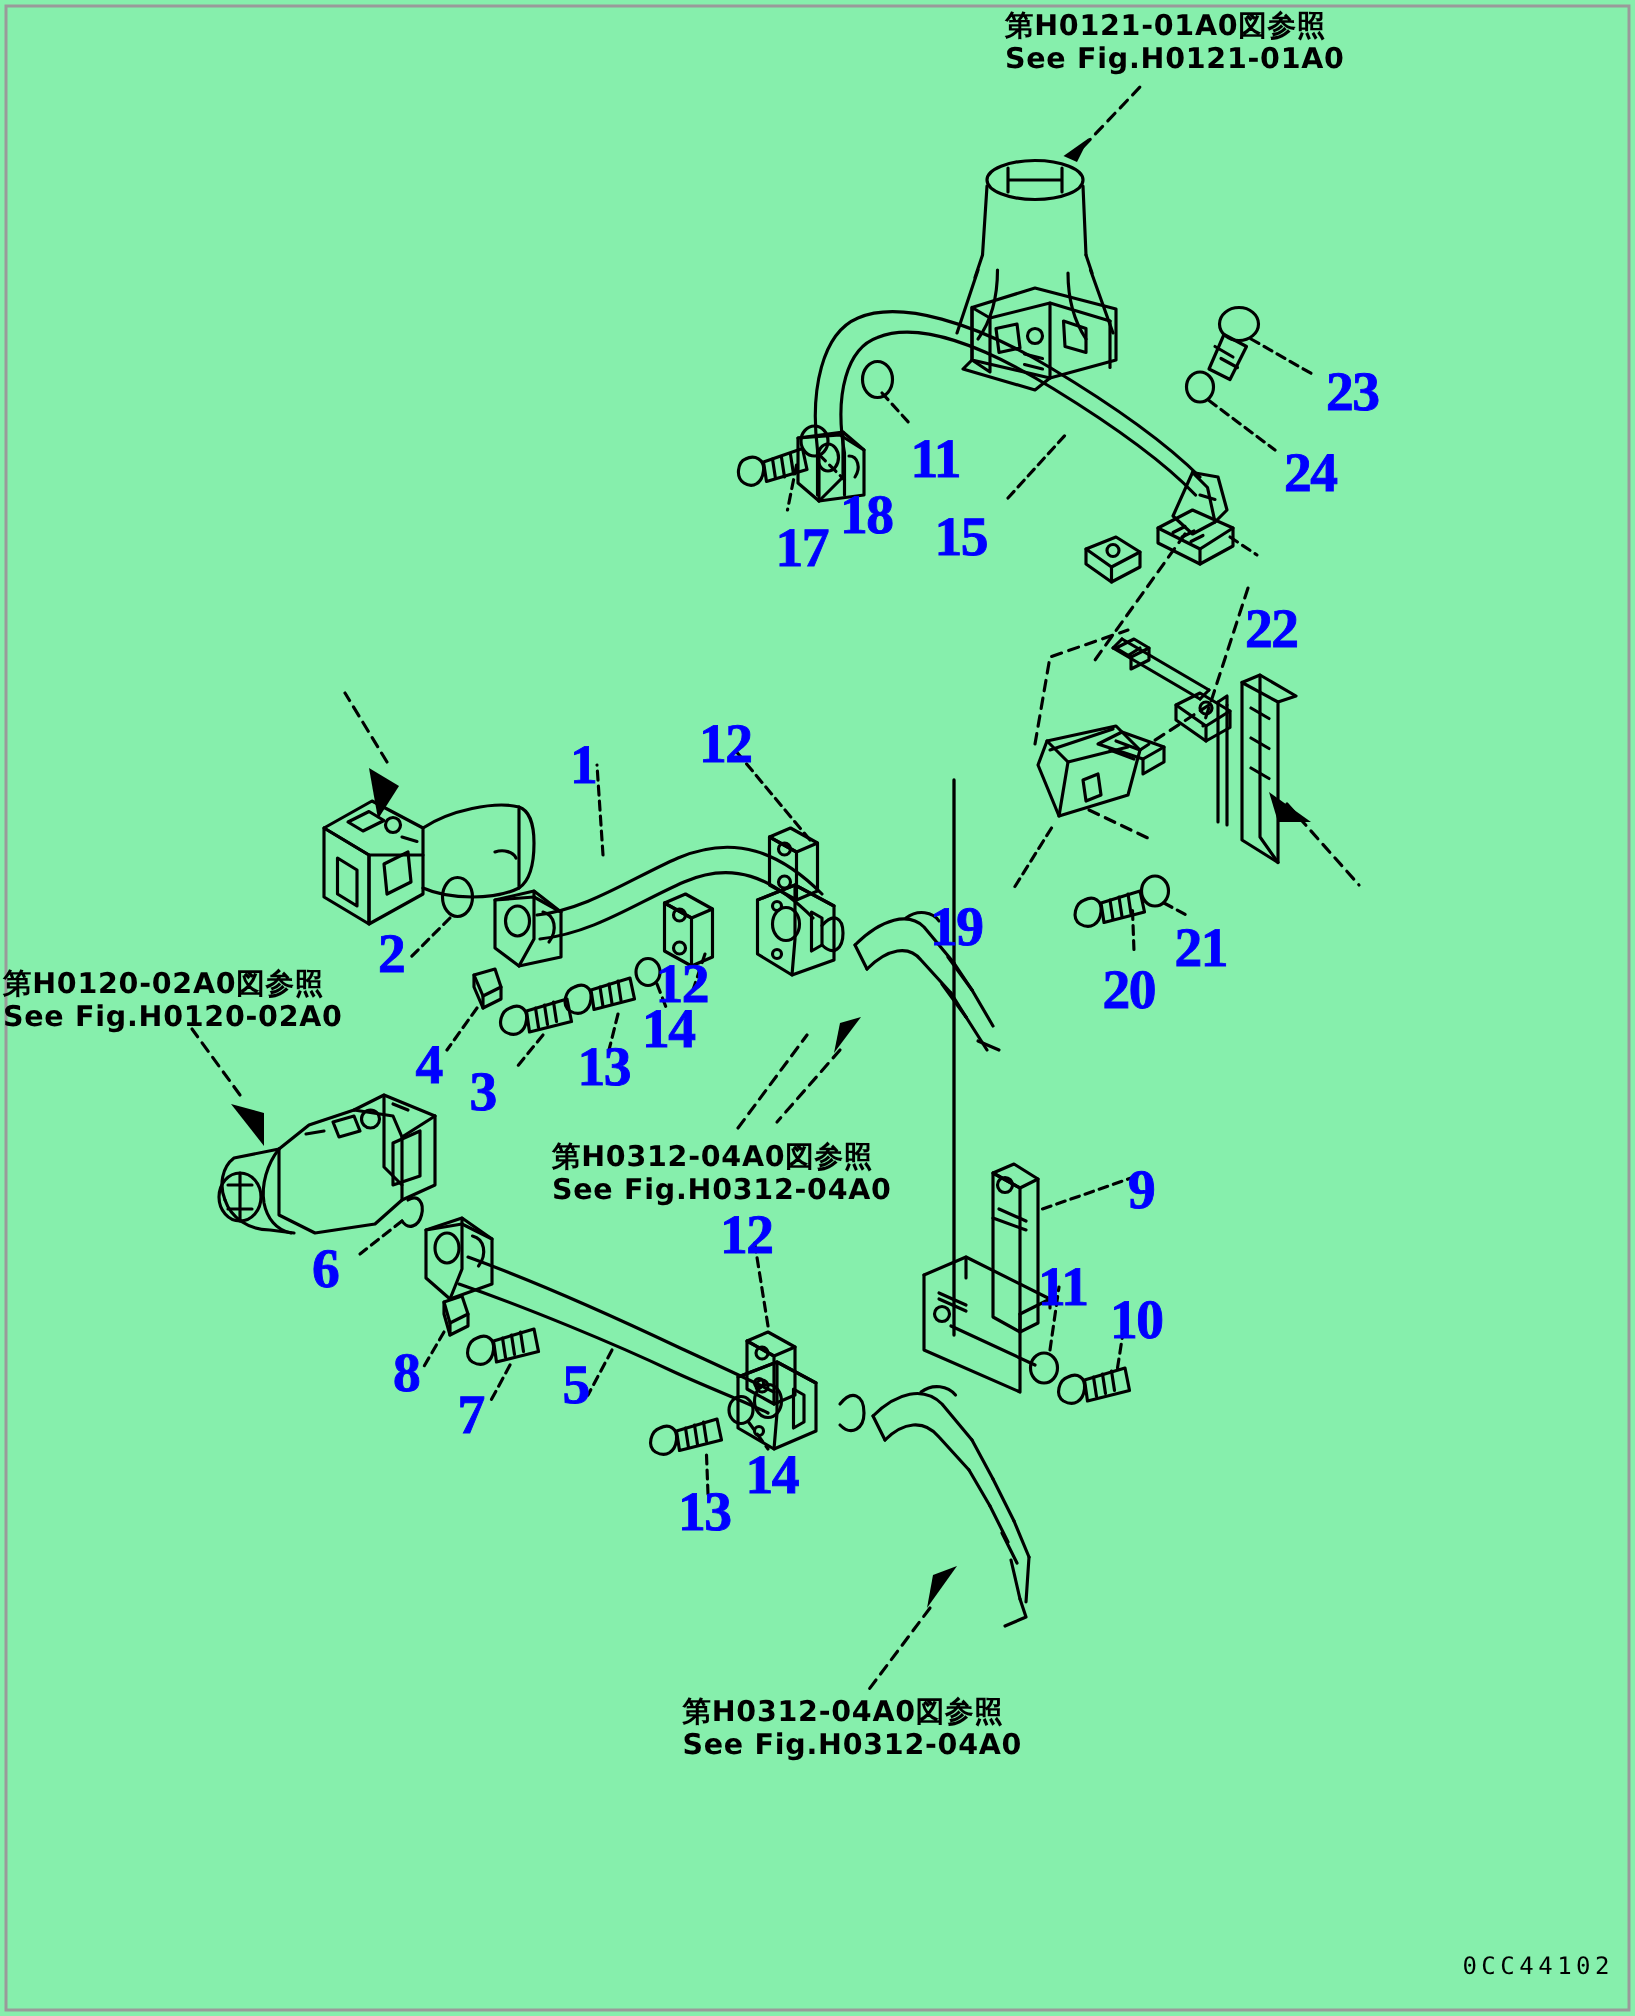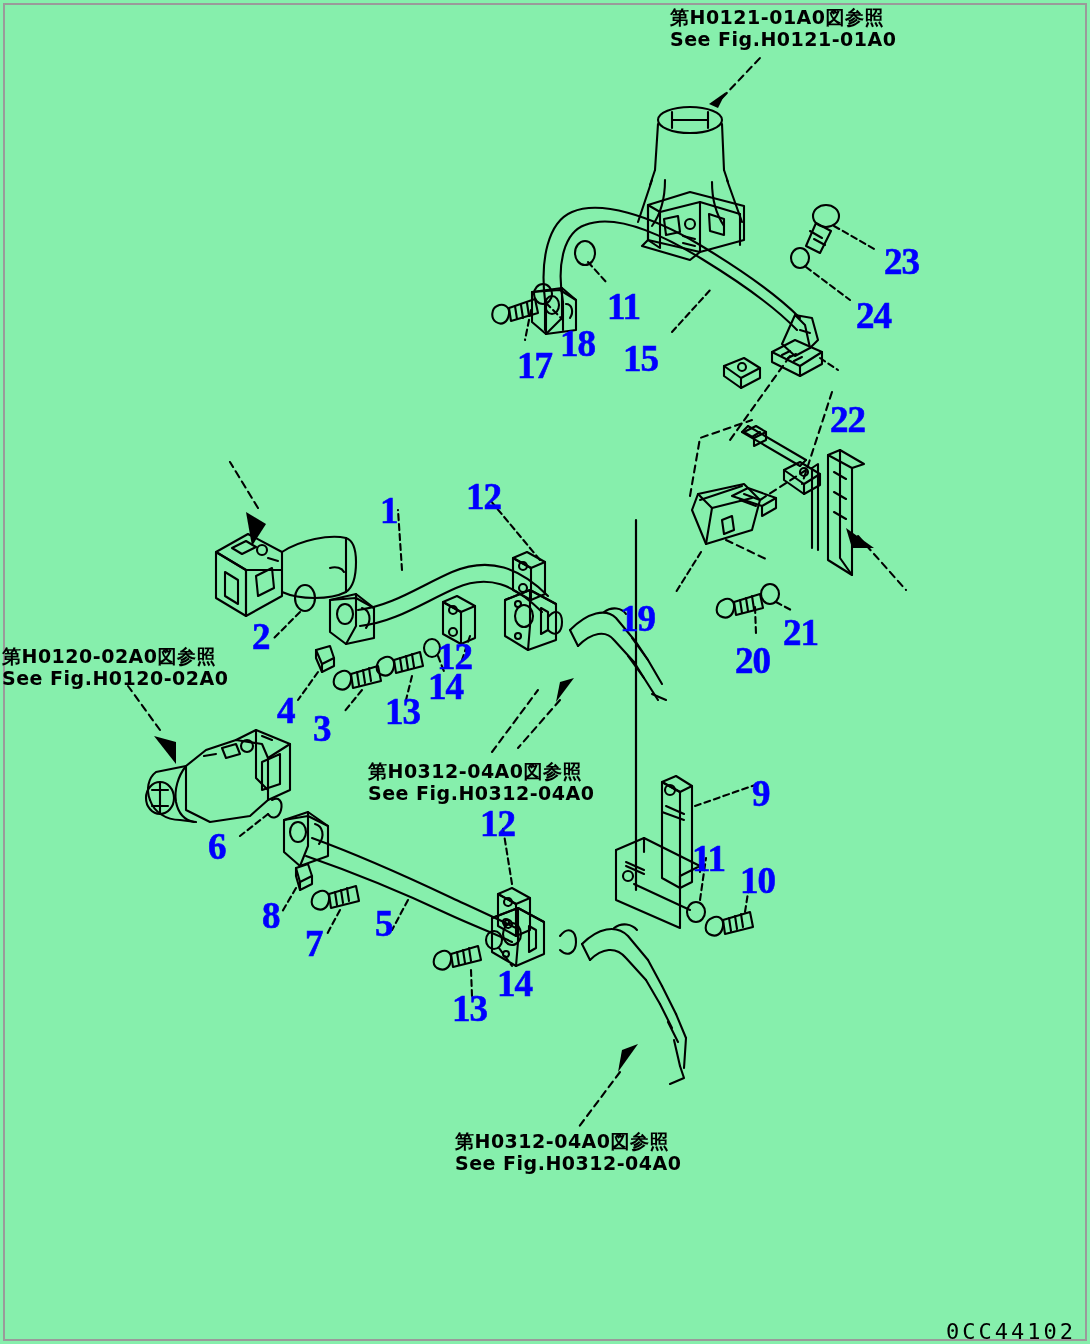--- a/index.html
+++ b/index.html
@@ -59,24 +59,24 @@
     display: block;
     letter-spacing: 0.5px;
   }
   .ref-label .en {
     display: block;
     letter-spacing: 0.5px;
   }
   .drawing-no {
     position: absolute;
     right: 14px;
-    bottom: 0;
+    bottom: 24px;
     color: #000000;
     font-family: "DejaVu Sans Mono", "Liberation Mono", monospace;
-    font-size: 22px;
+    font-size: 16px;
     letter-spacing: 3px;
     white-space: nowrap;
   }
 </style>
 </head>
 <body>
 
 <div id="page">
 
   <div id="frame"></div>

